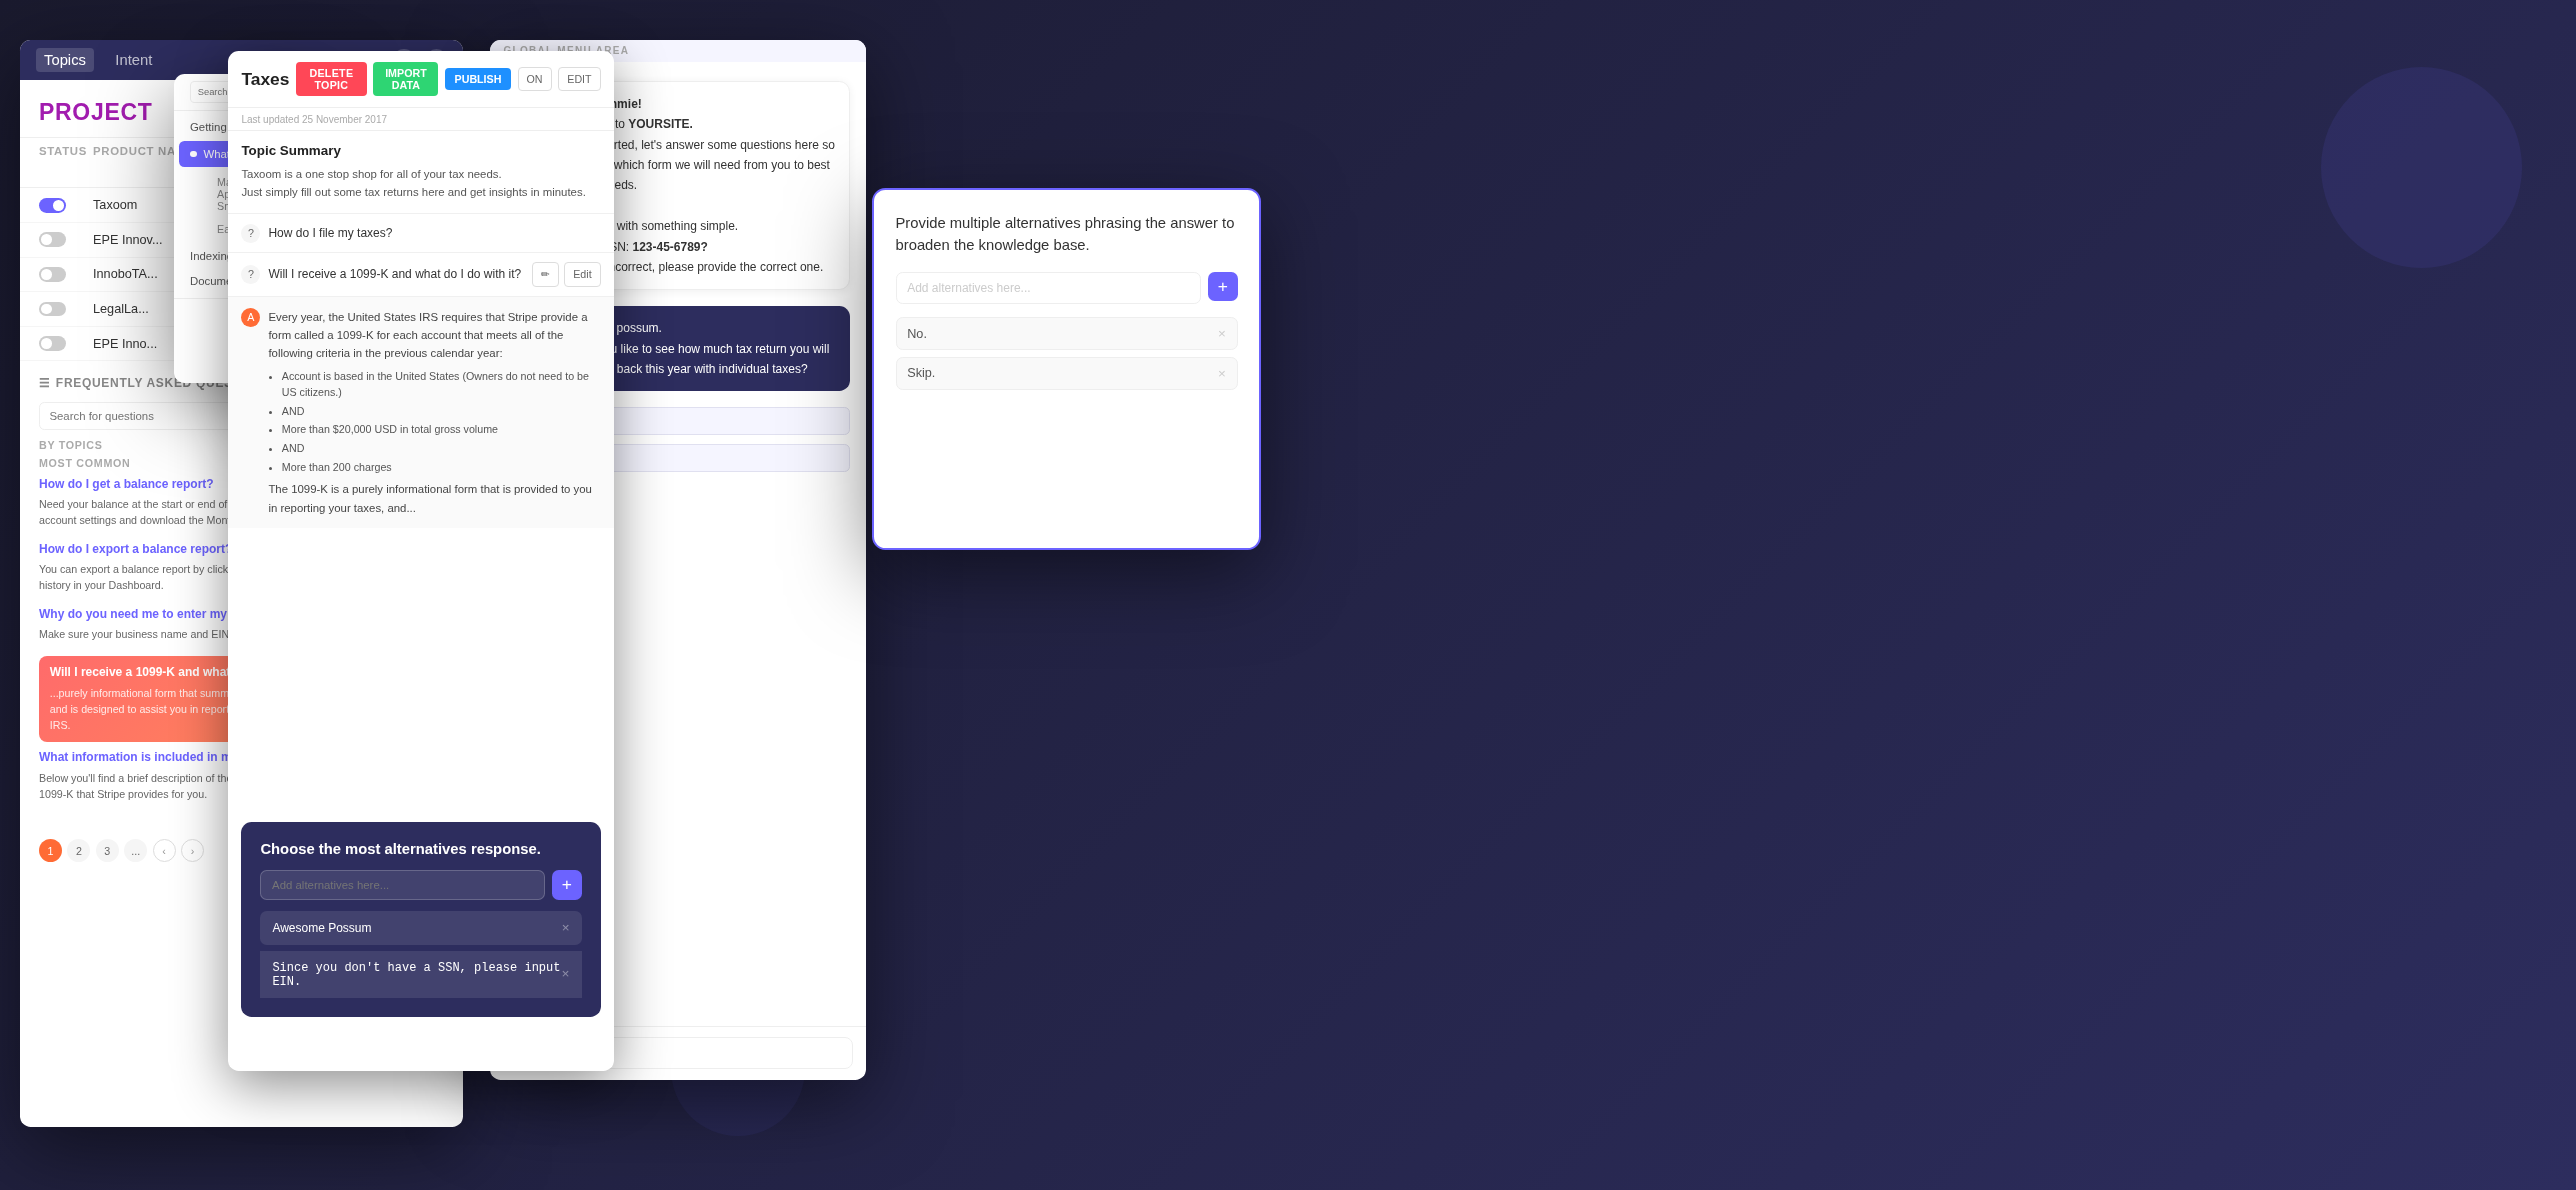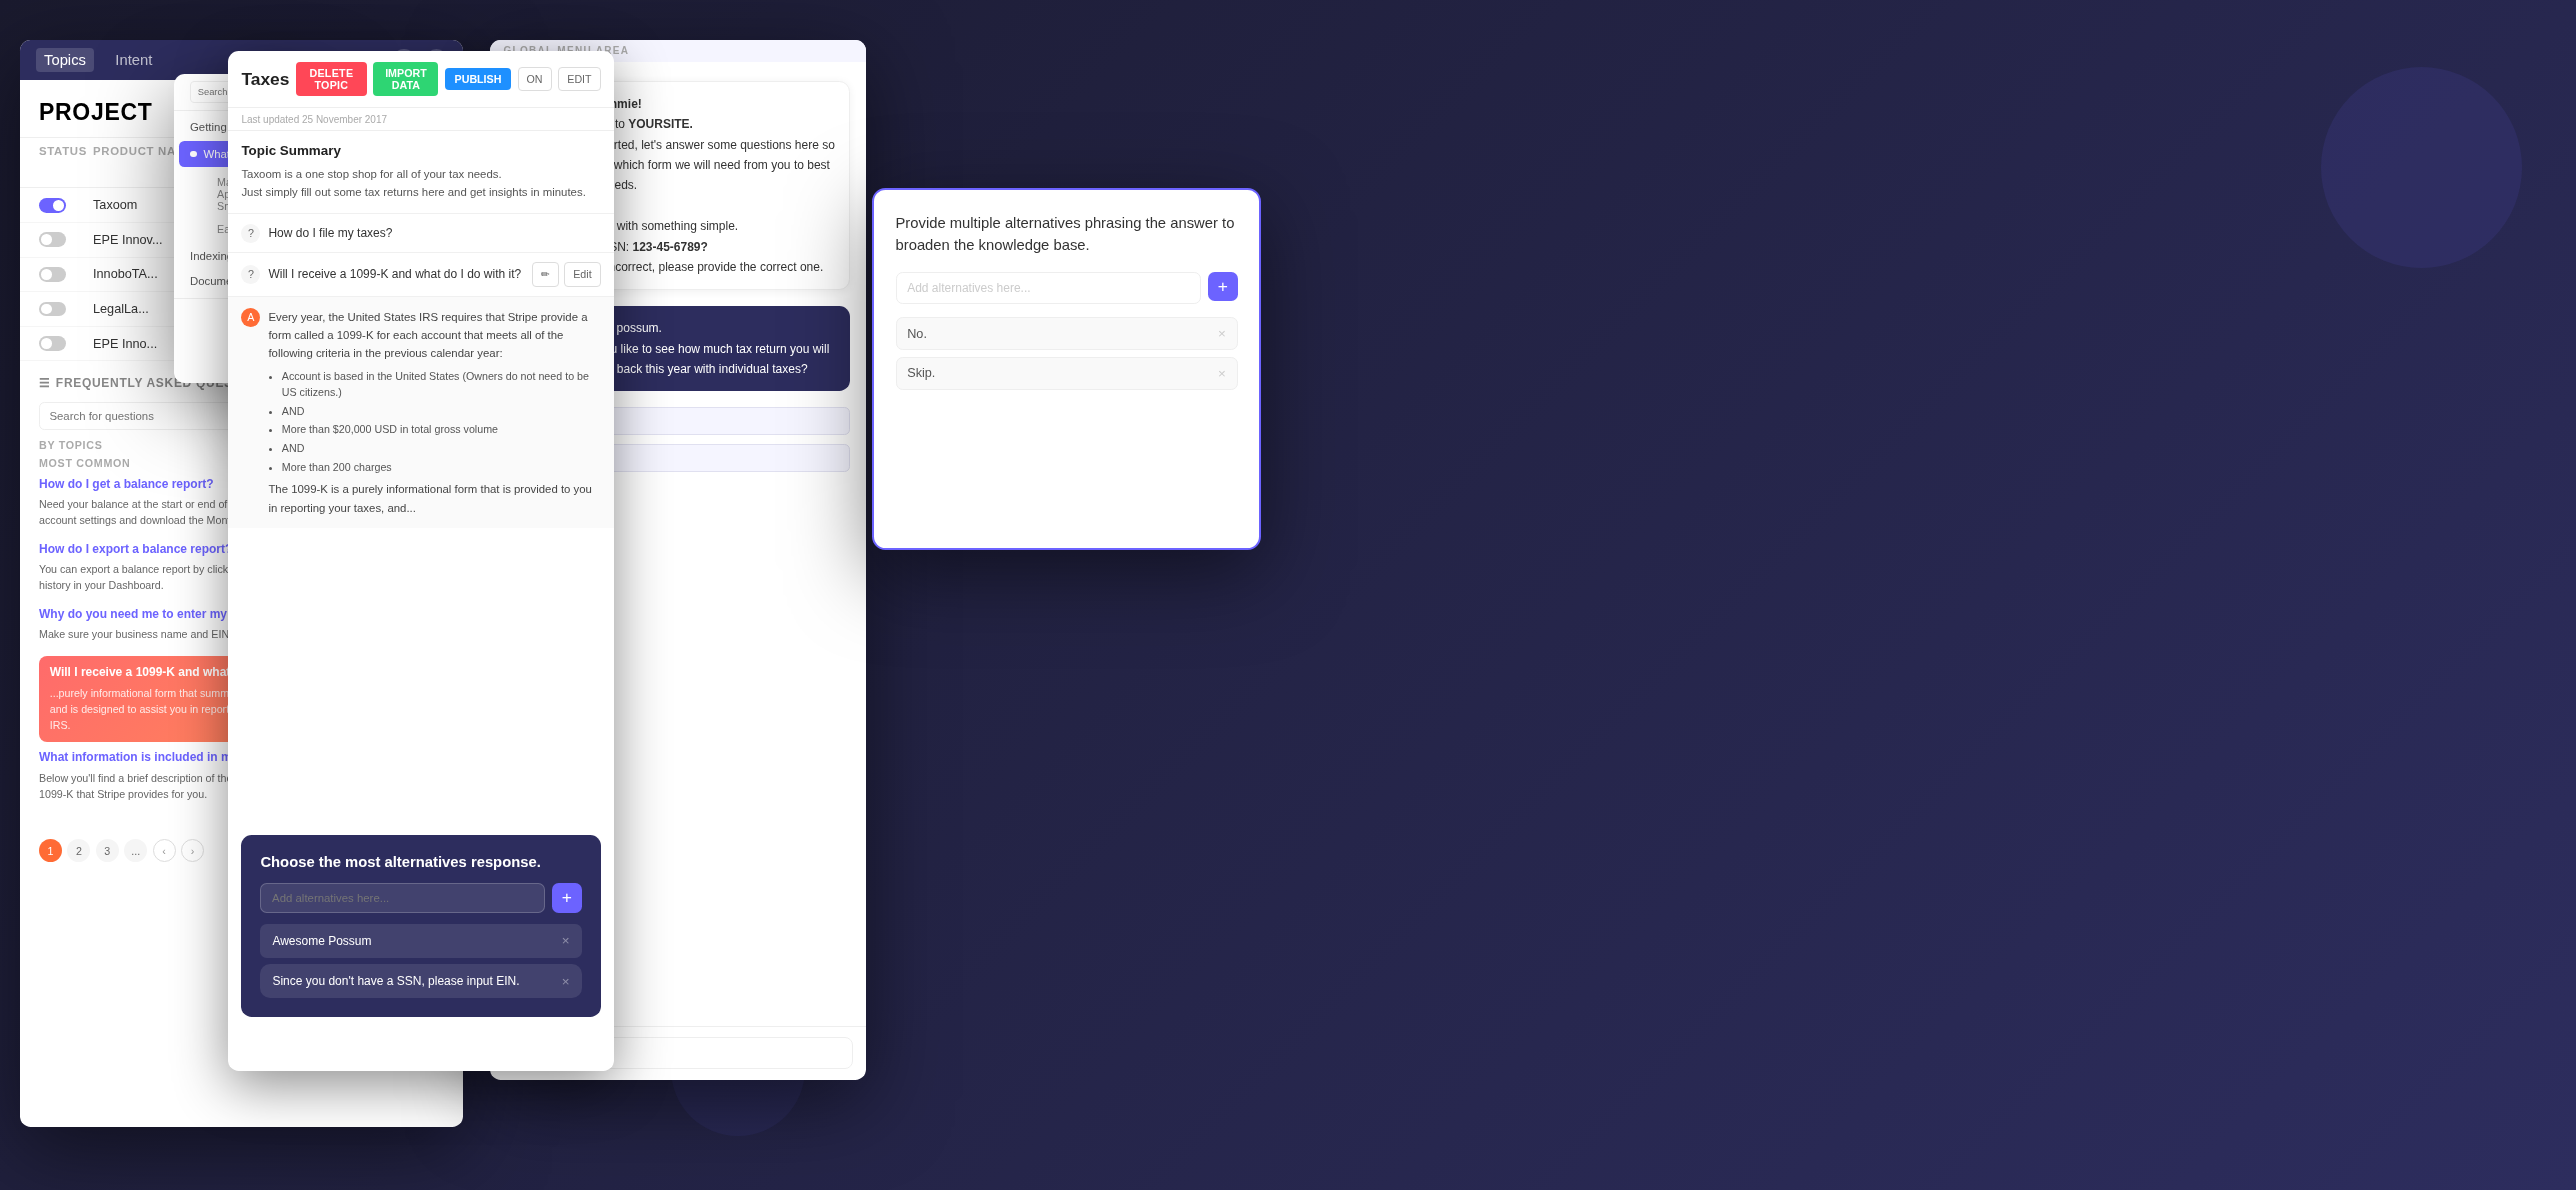--- a/index.html
+++ b/index.html
@@ -70,21 +70,21 @@
     .project-header {
       padding: 19px 19px 10.7px;
       display: flex;
       align-items: center;
       justify-content: space-between;
       border-bottom: 0.7px solid #eee;
     }
     .project-title {
       font-size: 23px;
       font-weight: 700;
-      color: #000000;
+      color: #a21caf;
       letter-spacing: 0.7px;
     }
     .btn-create-project {
       background: #6c63ff;
       color: #fff;
       border: none;
       border-radius: 13.4px;
       padding: 6.7px 13.4px;
       font-size: 12px;
       font-weight: 600;
@@ -803,21 +803,21 @@
     <div style="position:absolute;bottom:54px;left:13.4px;right:13.4px;background:#2d2d5e;border-radius:10.7px;padding:19px;z-index:10;">
       <div style="font-size:14.8px;color:#fff;margin-bottom:13.4px;font-weight:600;">Choose the most alternatives response.</div>
       <div style="display:flex;gap:6.7px;margin-bottom:10.7px;">
         <input style="flex: 1 1 0%; background: rgba(255, 255, 255, 0.1); border: 0.7px solid rgba(255, 255, 255, 0.2); border-radius: 6.7px; padding: 8px 10.7px; color: rgb(255, 255, 255); font-size: 11.4px; outline: none;" placeholder="Add alternatives here...">
         <button style="background:#6c63ff;border:none;color:#fff;border-radius:6.7px;width:29.5px;height:29.5px;font-size:17.4px;cursor:pointer;">+</button>
       </div>
       <div style="display:flex;align-items:center;justify-content:space-between;background:rgba(255,255,255,0.1);border-radius:6.7px;padding:9.4px 12px;margin-bottom:6.7px;color:#fff;font-size:12px;">
         <span>Awesome Possum</span>
         <span style="color:rgba(255,255,255,0.4);cursor:pointer;font-size:13.4px;">×</span>
       </div>
-      <div style="display:flex;align-items:center;justify-content:space-between;background:rgba(255,255,255,0.1);border-radius:10px;padding:9.4px 12px;color:#fff;font-size:12px;">
+      <div style="display:flex;align-items:center;justify-content:space-between;background:rgba(255,255,255,0.1);border-radius:0;padding:9.4px 12px;color:#fff;font-size:12px;font-family:Liberation Mono, monospace;">
         <span>Since you don't have a SSN, please input EIN.</span>
         <span style="color:rgba(255,255,255,0.4);cursor:pointer;font-size:13.4px;">×</span>
       </div>
     </div>
   </div>
 
   <div class="panel-chat panel-shadow" style="left:490px;top:40px;width:376px;height:1040px;z-index:4;">
     <div class="chat-global-label">GLOBAL MENU AREA</div>
 
     <div style="flex:1;display:flex;flex-direction:column;overflow:hidden;">

